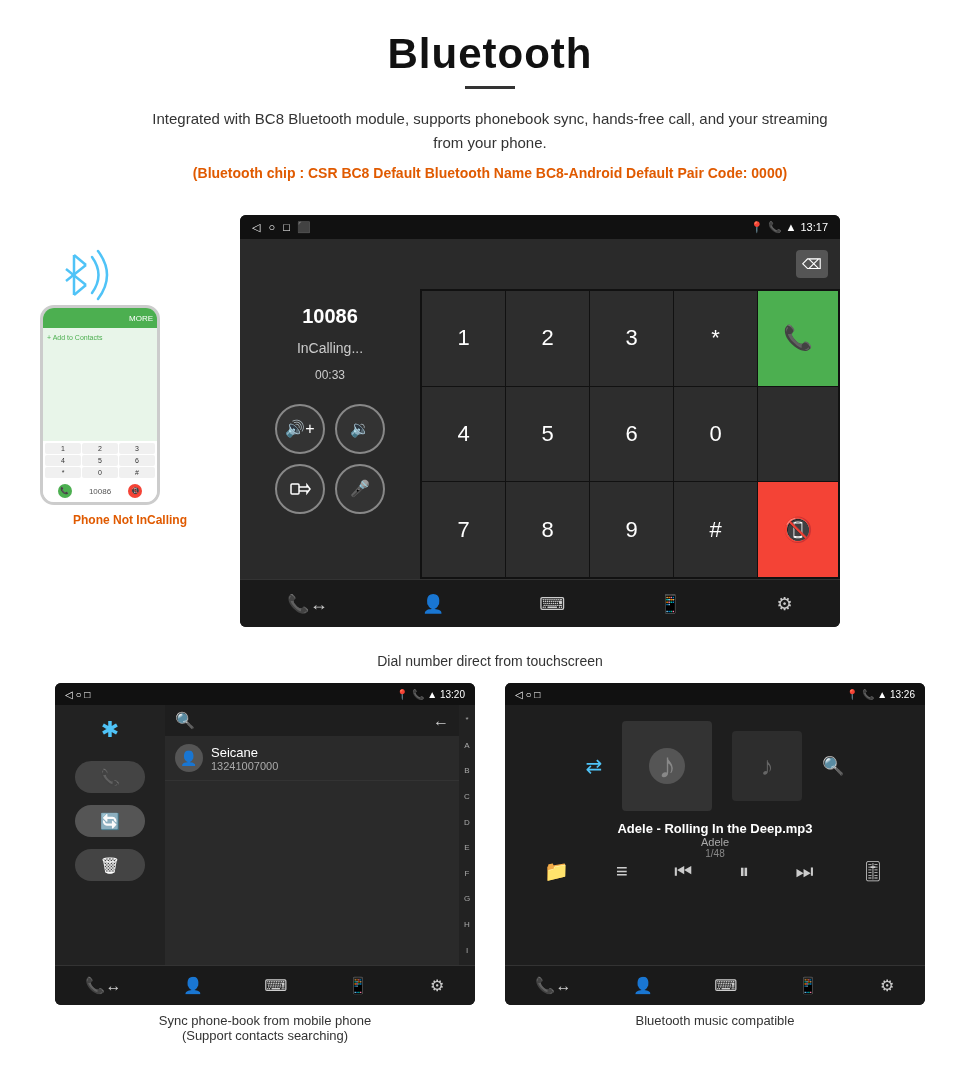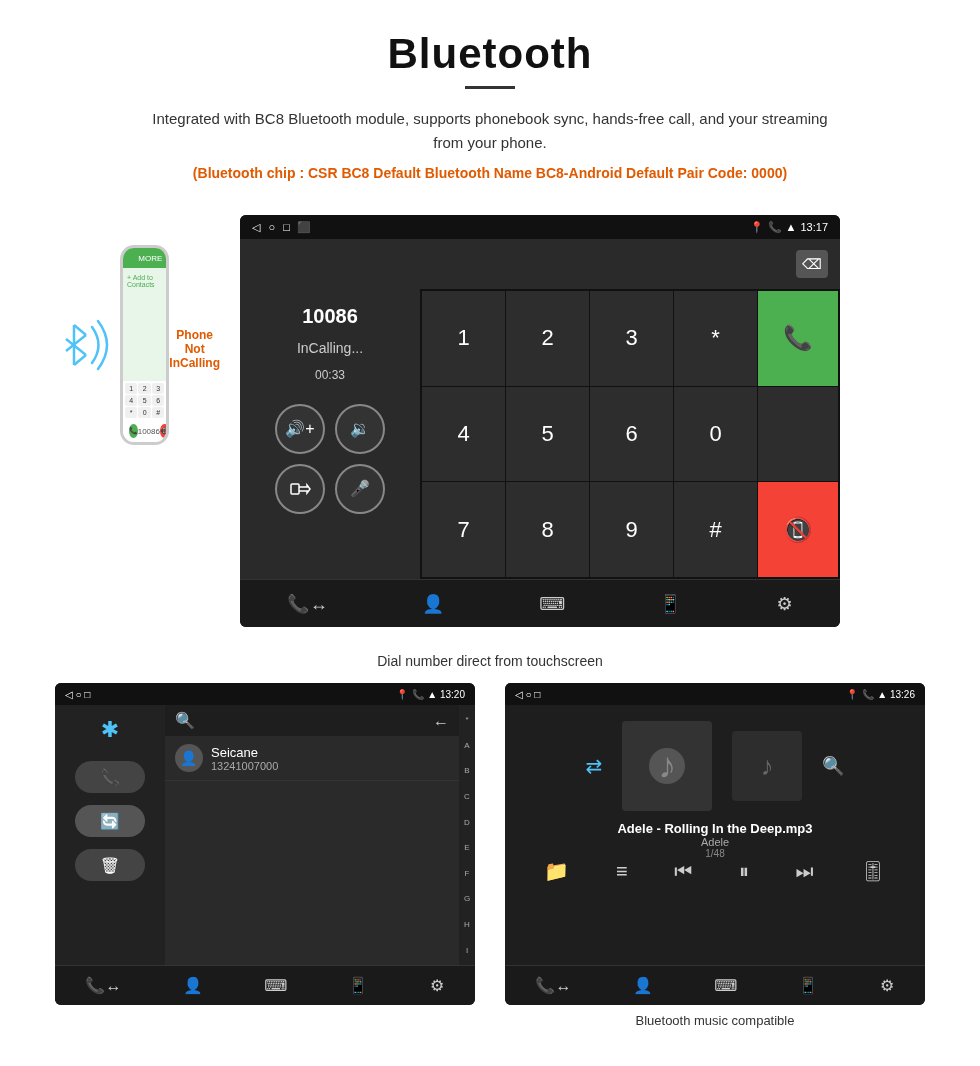--- a/index.html
+++ b/index.html
@@ -47,22 +47,21 @@
     .main-section {
       display: flex;
       align-items: flex-start;
       padding: 20px 40px;
       gap: 20px;
     }
     .phone-side {
       width: 180px;
       flex-shrink: 0;
       display: flex;
-      flex-direction: row;
-      align-items: center;
+      flex-direction: column;
       padding-top: 30px;
     }
     
     .phone-mockup {
       width: 120px;
       height: 200px;
       background: #f5f5f5;
       border: 3px solid #ccc;
       border-radius: 14px;
       overflow: hidden;
@@ -765,20 +764,24 @@
       </div>
 
       <div class="pb-nav-bar">
         <span>📞↔</span>
         <span>👤</span>
         <span>⌨</span>
         <span>📱</span>
         <span>⚙</span>
       </div>
     </div>
+    <div class="bottom-caption">
+      <span>Sync phone-book from mobile phone</span><br>
+      <span>(Support contacts searching)</span>
+    </div>
   </div>
 
   <div class="bottom-item">
     <div class="bottom-screen">
 
       <div class="music-status-bar">
         <div>
           <span>◁</span>
           <span> ○</span>
           <span> □</span>

